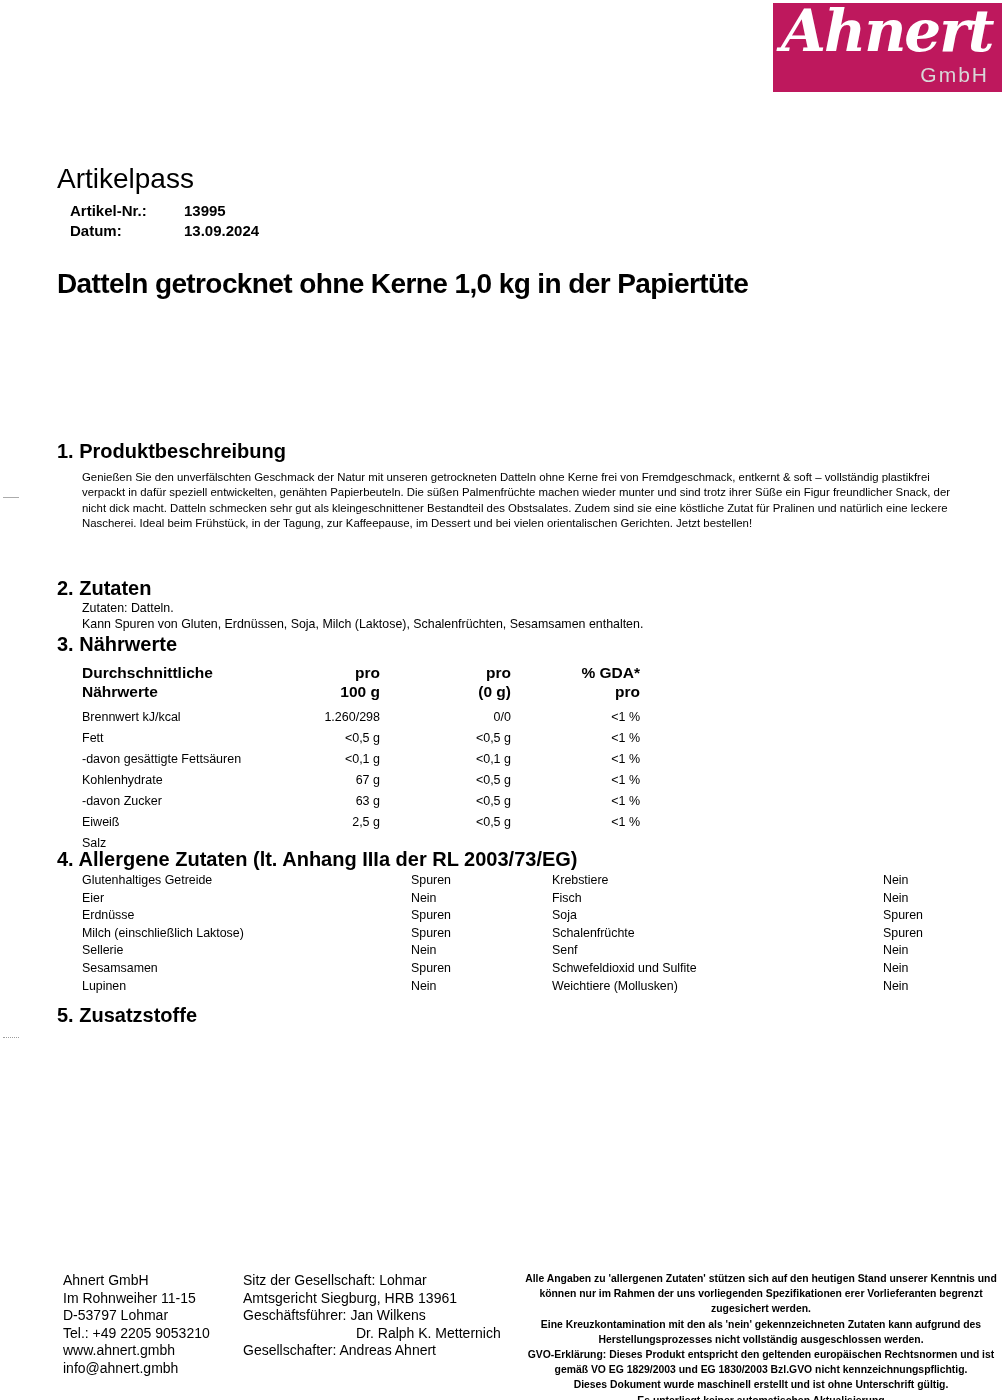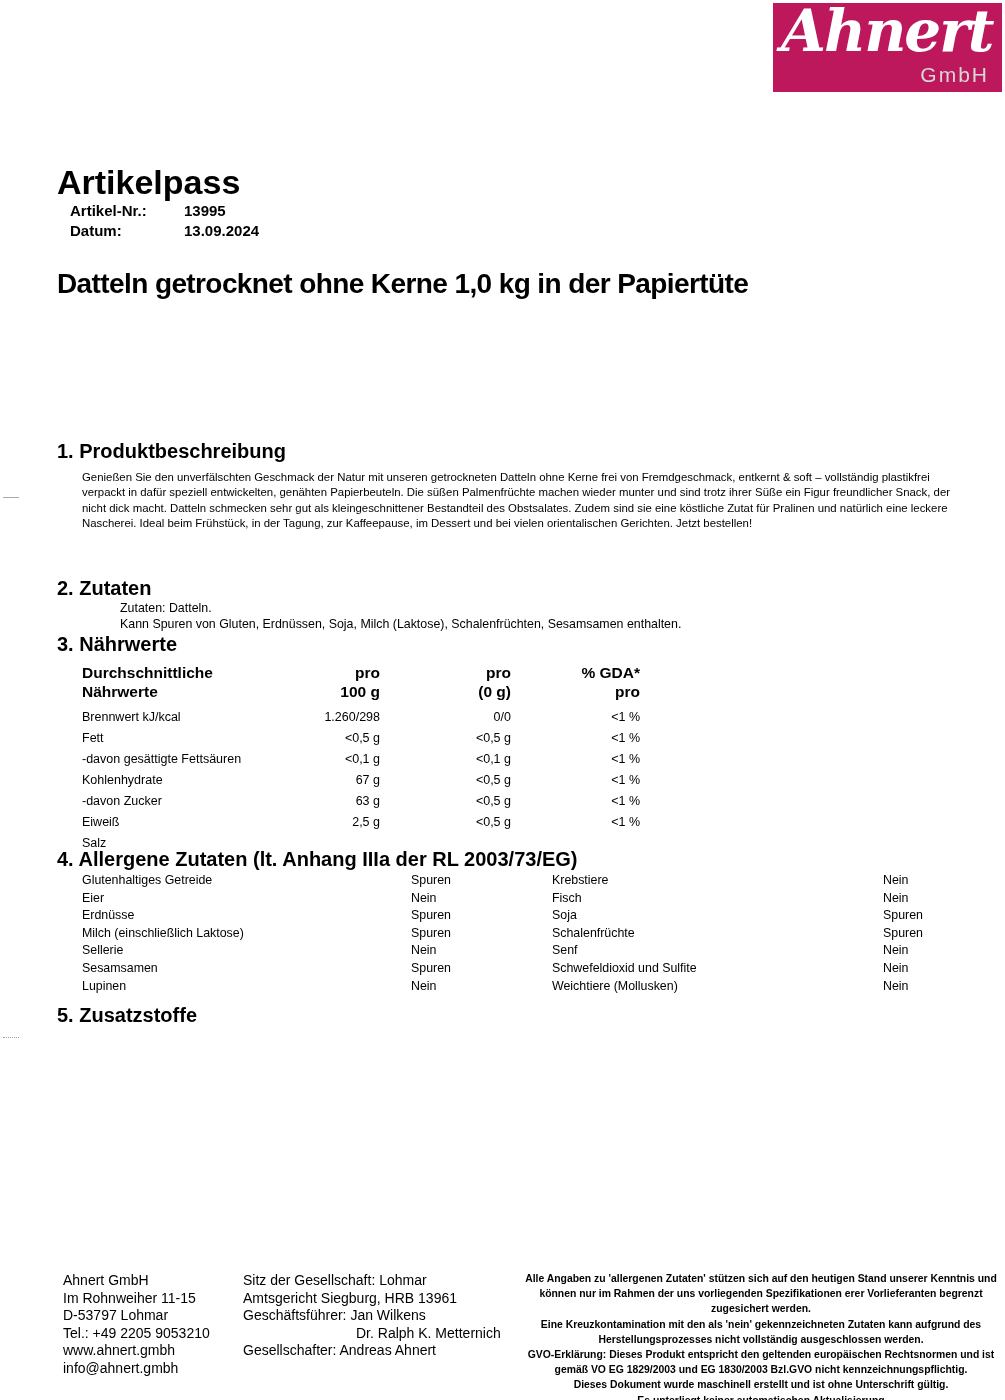--- a/index.html
+++ b/index.html
@@ -16,39 +16,39 @@
     position:absolute; left:8px; top:-6px;
     font-family:"DejaVu Serif", serif; font-style:italic; font-weight:bold;
     font-size:58px; color:#ffffff; letter-spacing:-2px;
   }
   .logo-suffix {
     position:absolute; right:13px; bottom:5px;
     font-size:21px; color:#d8d8d8; letter-spacing:2px; font-weight:normal;
   }
 
   
-  .doc-title { position:absolute; left:57px; top:163px; font-size:34px; font-weight:bold; }
+  .doc-title { position:absolute; left:57px; top:163px; font-size:28px; font-weight:normal; }
   .meta { position:absolute; left:58px; top:201px; font-size:15px; font-weight:bold; line-height:19.5px; }
   .meta-row { display:flex; }
   .meta-label { width:114px;margin-left:12px; }
 
   .product-title {
     position:absolute; left:57px; top:268px;
     font-size:28px; font-weight:bold; letter-spacing:-0.6px; white-space:nowrap;
   }
 
   .sec-heading { position:absolute; left:57px; font-size:20px; font-weight:bold; white-space:nowrap; }
   .sh1 { top:440px; } .sh2 { top:577px; } .sh3 { top:633px; } .sh4 { top:848px; } .sh5 { top:1004px;text-align:center; }
 
   .description {
     position:absolute; left:82px; top:470px; width:892px;
     font-size:11.4px; line-height:15.3px; text-align:left;
   }
 
-  .ingredients { position:absolute; left:82px; top:600px; font-size:12.4px; line-height:16.4px;margin-left:38px; }
+  .ingredients { position:absolute; left:82px; top:600px; font-size:12.4px; line-height:16.4px; }
 
   
   .nutrition {
     position:absolute; left:82px; top:663px;
     display:grid; grid-template-columns:170px 128px 131px 129px;
   }
   .nutrition .nh { height:44px; font-size:15.5px; font-weight:bold; line-height:19px; }
   .nutrition .nh span { display:block; }
   .nutrition .nc { height:21px; line-height:21px; font-size:12.5px; white-space:nowrap; }
   .nutrition .num { text-align:right; }

